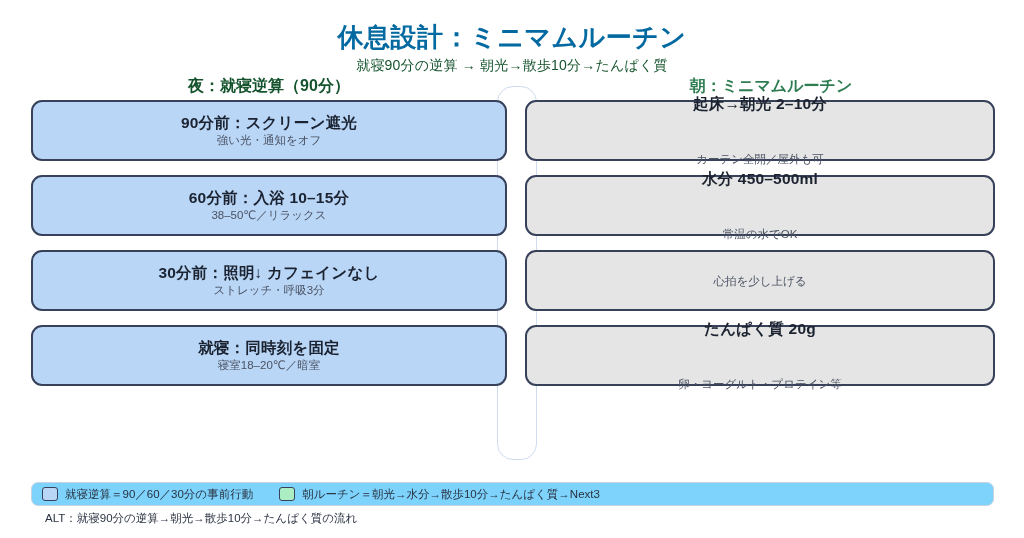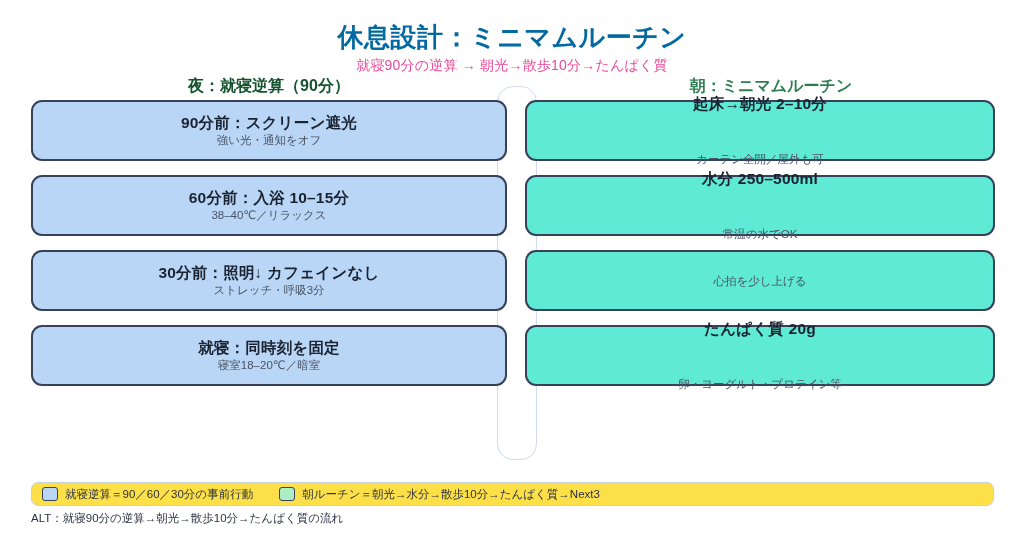--- a/index.html
+++ b/index.html
@@ -28,21 +28,21 @@
     font-size: 26px;
     font-weight: 700;
     letter-spacing: 0.5px;
     color: #0369a1;
     line-height: 1.2;
   }
   .doc-subtitle {
     margin-top: 4px;
     font-size: 14px;
     font-weight: 400;
-    color: #ec4899;
+    color: #14532d;
     letter-spacing: 0.2px;
   }
 
   
   .col-head {
     position: absolute;
     top: 76px;
     font-size: 16px;
     font-weight: 700;
     text-align: center;
@@ -90,21 +90,21 @@
     height: 61px;
     margin-bottom: 14px;
     display: flex;
     flex-direction: column;
     align-items: center;
     justify-content: center;
     text-align: center;
     padding: 2px 10px;
   }
   .card.night { background: #b9d6f7; }
-  .card.morning { background: #5eead4; gap: 37px; }
+  .card.morning { background: #e5e5e5; gap: 37px; }
 
   .card-title {
     font-size: 15.5px;
     font-weight: 700;
     color: #1b2230;
     line-height: 1.25;
     letter-spacing: 0.2px;
   }
   .card-sub {
     margin-top: 2px;
@@ -117,21 +117,21 @@
   
   .legend-box {
     position: absolute;
     left: 31px;
     top: 482px;
     width: 963px;
     height: 24px;
     box-sizing: border-box;
     border: 1px solid #c8d3e2;
     border-radius: 7px;
-    background: #fde047;
+    background: #7dd3fc;
     display: flex;
     align-items: center;
     padding: 0 10px;
   }
   .legend-item {
     display: flex;
     align-items: center;
     font-size: 11.5px;
     color: #29313f;
     margin-right: 26px;
@@ -143,21 +143,21 @@
     border: 1.4px solid #37415a;
     border-radius: 3px;
     margin-right: 7px;
     flex: none;
   }
   .swatch.night { background: #b9d6f7; }
   .swatch.morning { background: #abeec4; }
 
   .alt-line {
     position: absolute;
-    left: 31px;
+    left: 45px;
     top: 511px;
     font-size: 11.5px;
     color: #2b3342;
     white-space: nowrap;
   }
 </style>
 </head>
 <body>
 
 <div class="title-block">
@@ -170,39 +170,39 @@
 
 <div class="spine"></div>
 
 <div class="column left" id="night-column">
     <div class="card night">
       <div class="card-title">90分前：スクリーン遮光</div>
       <div class="card-sub">強い光・通知をオフ</div>
     </div>
     <div class="card night">
       <div class="card-title">60分前：入浴 10–15分</div>
-      <div class="card-sub">38–40℃／リラックス</div>
+      <div class="card-sub">38–50℃／リラックス</div>
     </div>
     <div class="card night">
       <div class="card-title">30分前：照明↓ カフェインなし</div>
       <div class="card-sub">ストレッチ・呼吸3分</div>
     </div>
     <div class="card night">
       <div class="card-title">就寝：同時刻を固定</div>
       <div class="card-sub">寝室18–20℃／暗室</div>
     </div>
   </div>
 
 <div class="column right" id="morning-column">
     <div class="card morning">
       <div class="card-title">起床→朝光 2–10分</div>
       <div class="card-sub">カーテン全開／屋外も可</div>
     </div>
     <div class="card morning">
-      <div class="card-title">水分 250–500ml</div>
+      <div class="card-title">水分 450–500ml</div>
       <div class="card-sub">常温の水でOK</div>
     </div>
     <div class="card morning">
       <div class="card-sub">心拍を少し上げる</div>
     </div>
     <div class="card morning">
       <div class="card-title">たんぱく質 20g</div>
       <div class="card-sub">卵・ヨーグルト・プロテイン等</div>
     </div>
   </div>

